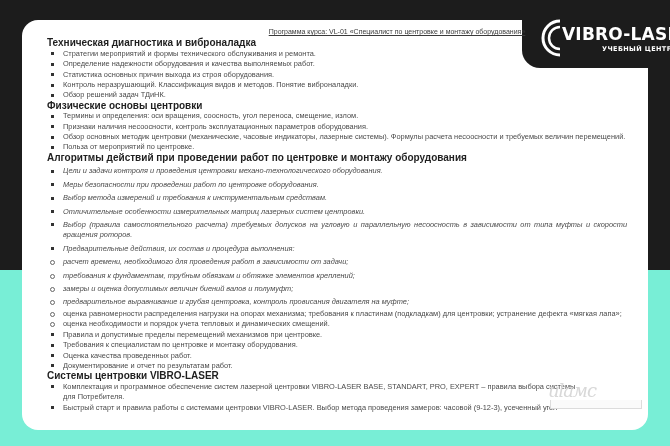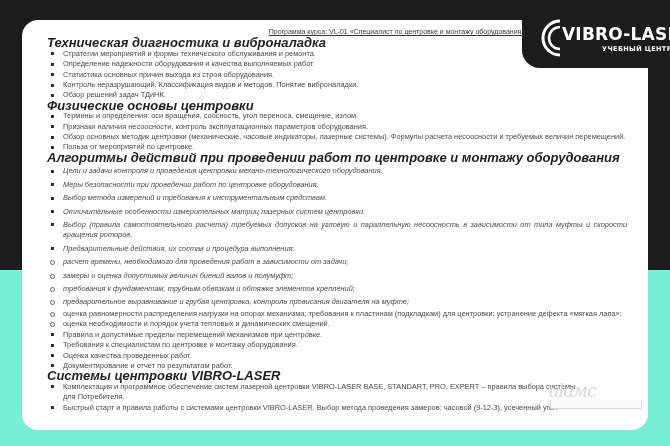--- a/index.html
+++ b/index.html
@@ -38,21 +38,21 @@
     font-size: 6.5px; letter-spacing: 0.4px; color: #ffffff; white-space: nowrap;
   }
   .content {
     position: absolute; left: 47px; top: 27px; width: 590px;
     font-size: 7.4px; line-height: 10.4px; color: #4a4a4a;
   }
   .doc-title {
     text-align: center; text-decoration: underline; color: #3a3a3a;
     margin-left: 120px; margin-right: 10px; margin-bottom: 1px; font-size: 7px;
   }
-  .section-heading { color: #1f1f1f; font-weight: bold; font-size: 13px; font-style: italic; }
+  .section-heading { color: #1f1f1f; font-weight: bold; font-size: 10px; }
   ul { list-style: none; margin: 0; padding: 0; }
   li { position: relative; padding-left: 16px; }
   li.bullet::before {
     content: ""; position: absolute; left: 4px; top: 3.5px;
     width: 3px; height: 3px; background: #333;
   }
   li.circle::before {
     content: ""; position: absolute; left: 3px; top: 3px;
     width: 3px; height: 3px; border: 0.8px solid #666; border-radius: 50%;
   }
@@ -111,22 +111,22 @@
   <div>
     <div class="section-heading">Алгоритмы действий при проведении работ по центровке и монтажу оборудования</div>
     <ul>
       <li class="bullet spaced">Цели и задачи контроля и проведения центровки механо-технологического оборудования.</li>
       <li class="bullet spaced">Меры безопасности при проведении работ по центровке оборудования.</li>
       <li class="bullet spaced">Выбор метода измерений и требования к инструментальным средствам.</li>
       <li class="bullet spaced">Отличительные особенности измерительных матриц лазерных систем центровки.</li>
       <li class="bullet spaced justify">Выбор (правила самостоятельного расчета) требуемых допусков на угловую и параллельную несоосность в зависимости от типа муфты и скорости вращения роторов.</li>
       <li class="bullet spaced">Предварительные действия, их состав и процедура выполнения:</li>
       <li class="circle spaced">расчет времени, необходимого для проведения работ в зависимости от задачи;</li>
+      <li class="circle spaced">требования к фундаментам, трубным обвязкам и обтяжке элементов креплений;</li>
       <li class="circle spaced">замеры и оценка допустимых величин биений валов и полумуфт;</li>
-      <li class="circle spaced">требования к фундаментам, трубным обвязкам и обтяжке элементов креплений;</li>
       <li class="circle spaced">предварительное выравнивание и грубая центровка, контроль провисания двигателя на муфте;</li>
       <li class="circle">оценка равномерности распределения нагрузки на опорах механизма; требования к пластинам (подкладкам) для центровки; устранение дефекта «мягкая лапа»;</li>
       <li class="circle">оценка необходимости и порядок учета тепловых и динамических смещений.</li>
       <li class="bullet">Правила и допустимые пределы перемещений механизмов при центровке.</li>
       <li class="bullet">Требования к специалистам по центровке и монтажу оборудования.</li>
       <li class="bullet">Оценка качества проведенных работ.</li>
       <li class="bullet">Документирование и отчет по результатам работ.</li>
     </ul>
   </div>
 

